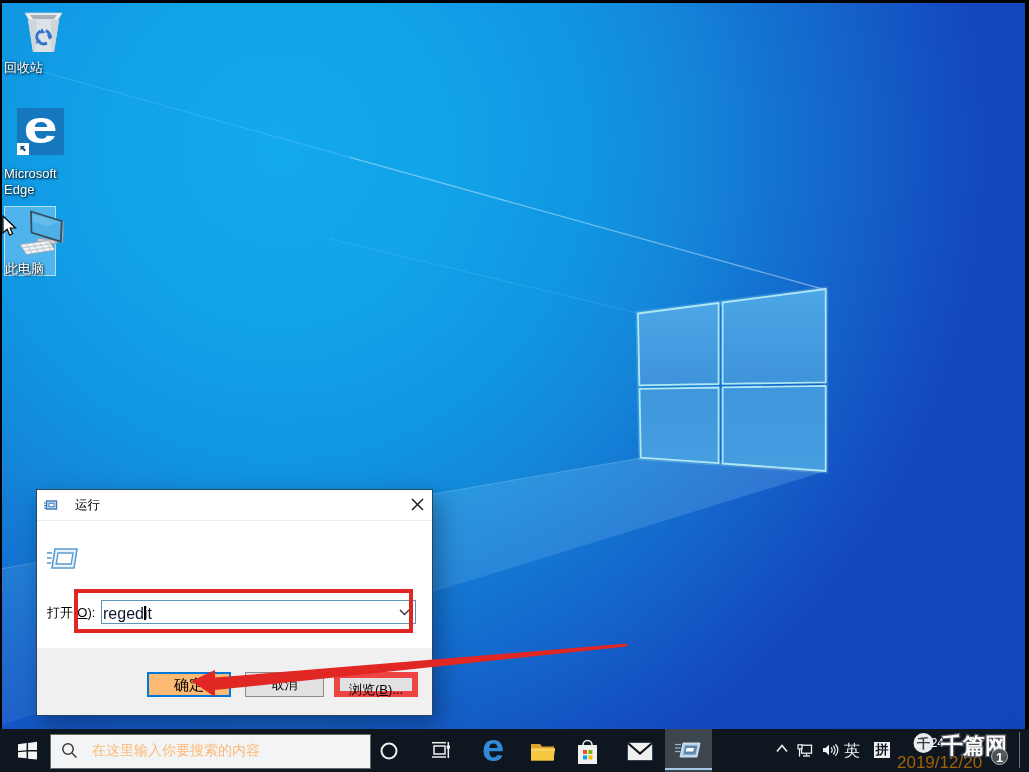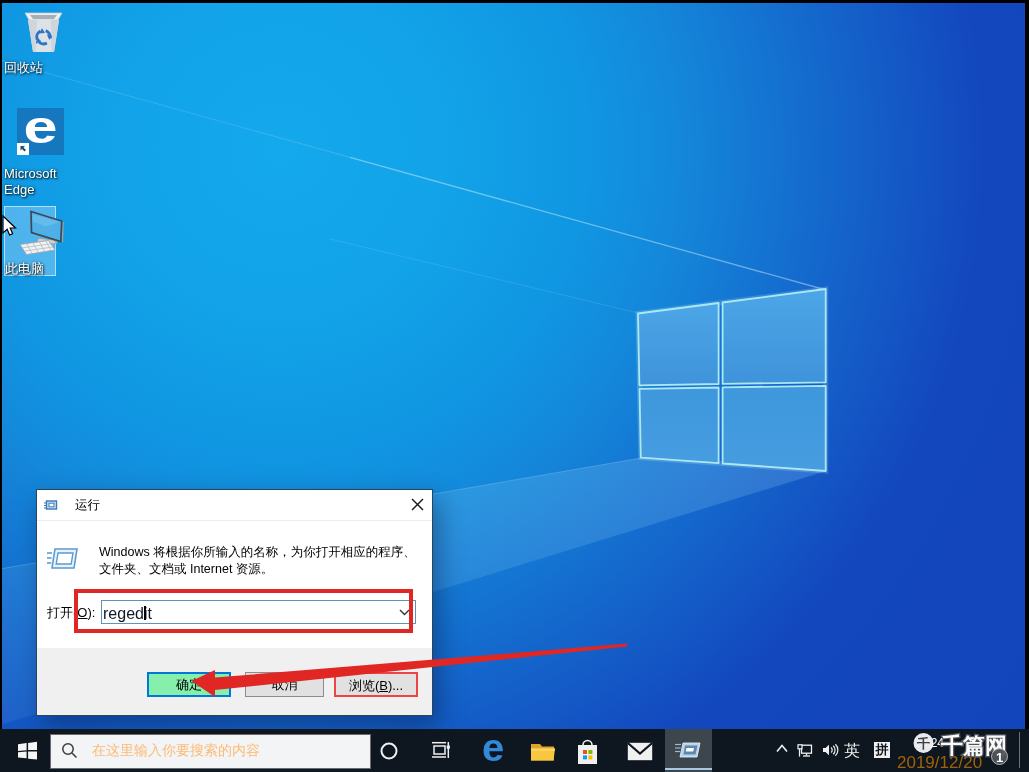--- a/index.html
+++ b/index.html
@@ -133,41 +133,39 @@
     <g fill="none" stroke="#5b9bd0" stroke-width="1.6">
       <polygon points="8,3 30,3 27,22 5,22" fill="#eaf3fb"></polygon>
       <polygon points="11,7 26,7 24.2,18 9.2,18" fill="#fff" stroke-width="1.4"></polygon>
     </g>
     <g stroke="#5b9bd0" stroke-width="1.6">
       <line x1="0" y1="7" x2="5" y2="7"></line>
       <line x1="0" y1="12" x2="4.6" y2="12"></line>
       <line x1="0" y1="17" x2="4.2" y2="17"></line>
     </g>
   </svg>
-  <div class="abs" style="left:62px;top:54px;font-size:12.5px;color:#000;line-height:17px;white-space:nowrap">
-    Windows 将根据你所输入的名称，为你打开相应的程序、<br>文件夹、文档或 Internet 资源。</div>
 
   <div class="abs" style="left:10px;top:114px;font-size:13px;color:#000">打开(<u>O</u>):</div>
   <div class="abs" style="left:64px;top:110px;width:315px;height:24px;background:#fff;
        border:1px solid #5f93b8;box-sizing:border-box"></div>
   <div class="abs" style="left:66px;top:115px;font-size:16px;color:#0f172a">regedit</div>
   <div class="abs" style="left:107px;top:116px;width:1.5px;height:14px;background:#000"></div>
   <svg class="abs" style="left:362px;top:119px" width="11" height="7" viewBox="0 0 11 7">
     <polyline points="1,1 5.5,5.5 10,1" fill="none" stroke="#333" stroke-width="1.4"></polyline>
   </svg>
 
   <div class="abs" style="left:0;top:158px;width:395px;height:67px;background:#f0f0f0"></div>
-  <div class="abs" style="left:110px;top:182px;width:84px;height:25px;background:#86efac;
-       border:2px solid #0078d7;box-sizing:border-box;font-size:13px;color:#000;
+  <div class="abs" style="left:110px;top:182px;width:84px;height:25px;background:#fdba74;
+       border:2px solid #0078d7;box-sizing:border-box;font-size:15px;color:#000;
        text-align:center;line-height:21px">确定</div>
   <div class="abs" style="left:208px;top:182px;width:79px;height:25px;background:#e1e1e1;
        border:1px solid #8c8c8c;box-sizing:border-box;font-size:13px;color:#000;
        text-align:center;line-height:23px">取消</div>
   <div class="abs" style="left:297px;top:182px;width:84px;height:25px;background:#e1e1e1;
-       border:2px solid #ef4444;box-sizing:border-box;font-size:13px;color:#000;
+       border:6px solid #ef4444;box-sizing:border-box;font-size:13px;color:#000;
        text-align:center;line-height:23px">浏览(<u>B</u>)...</div>
 </div>
 
 <div class="abs" style="left:74px;top:589px;width:339px;height:44px;z-index:20;
      border:4px solid #e12723;box-sizing:border-box"></div>
 
 <svg class="abs" style="left:0;top:0;z-index:30" width="1029" height="772" viewBox="0 0 1029 772">
   <polygon points="191.5,681 215,670 215,677.5 627,643.6 627,646.5 215,690 215,697" fill="#e12723"></polygon>
 </svg>
 

